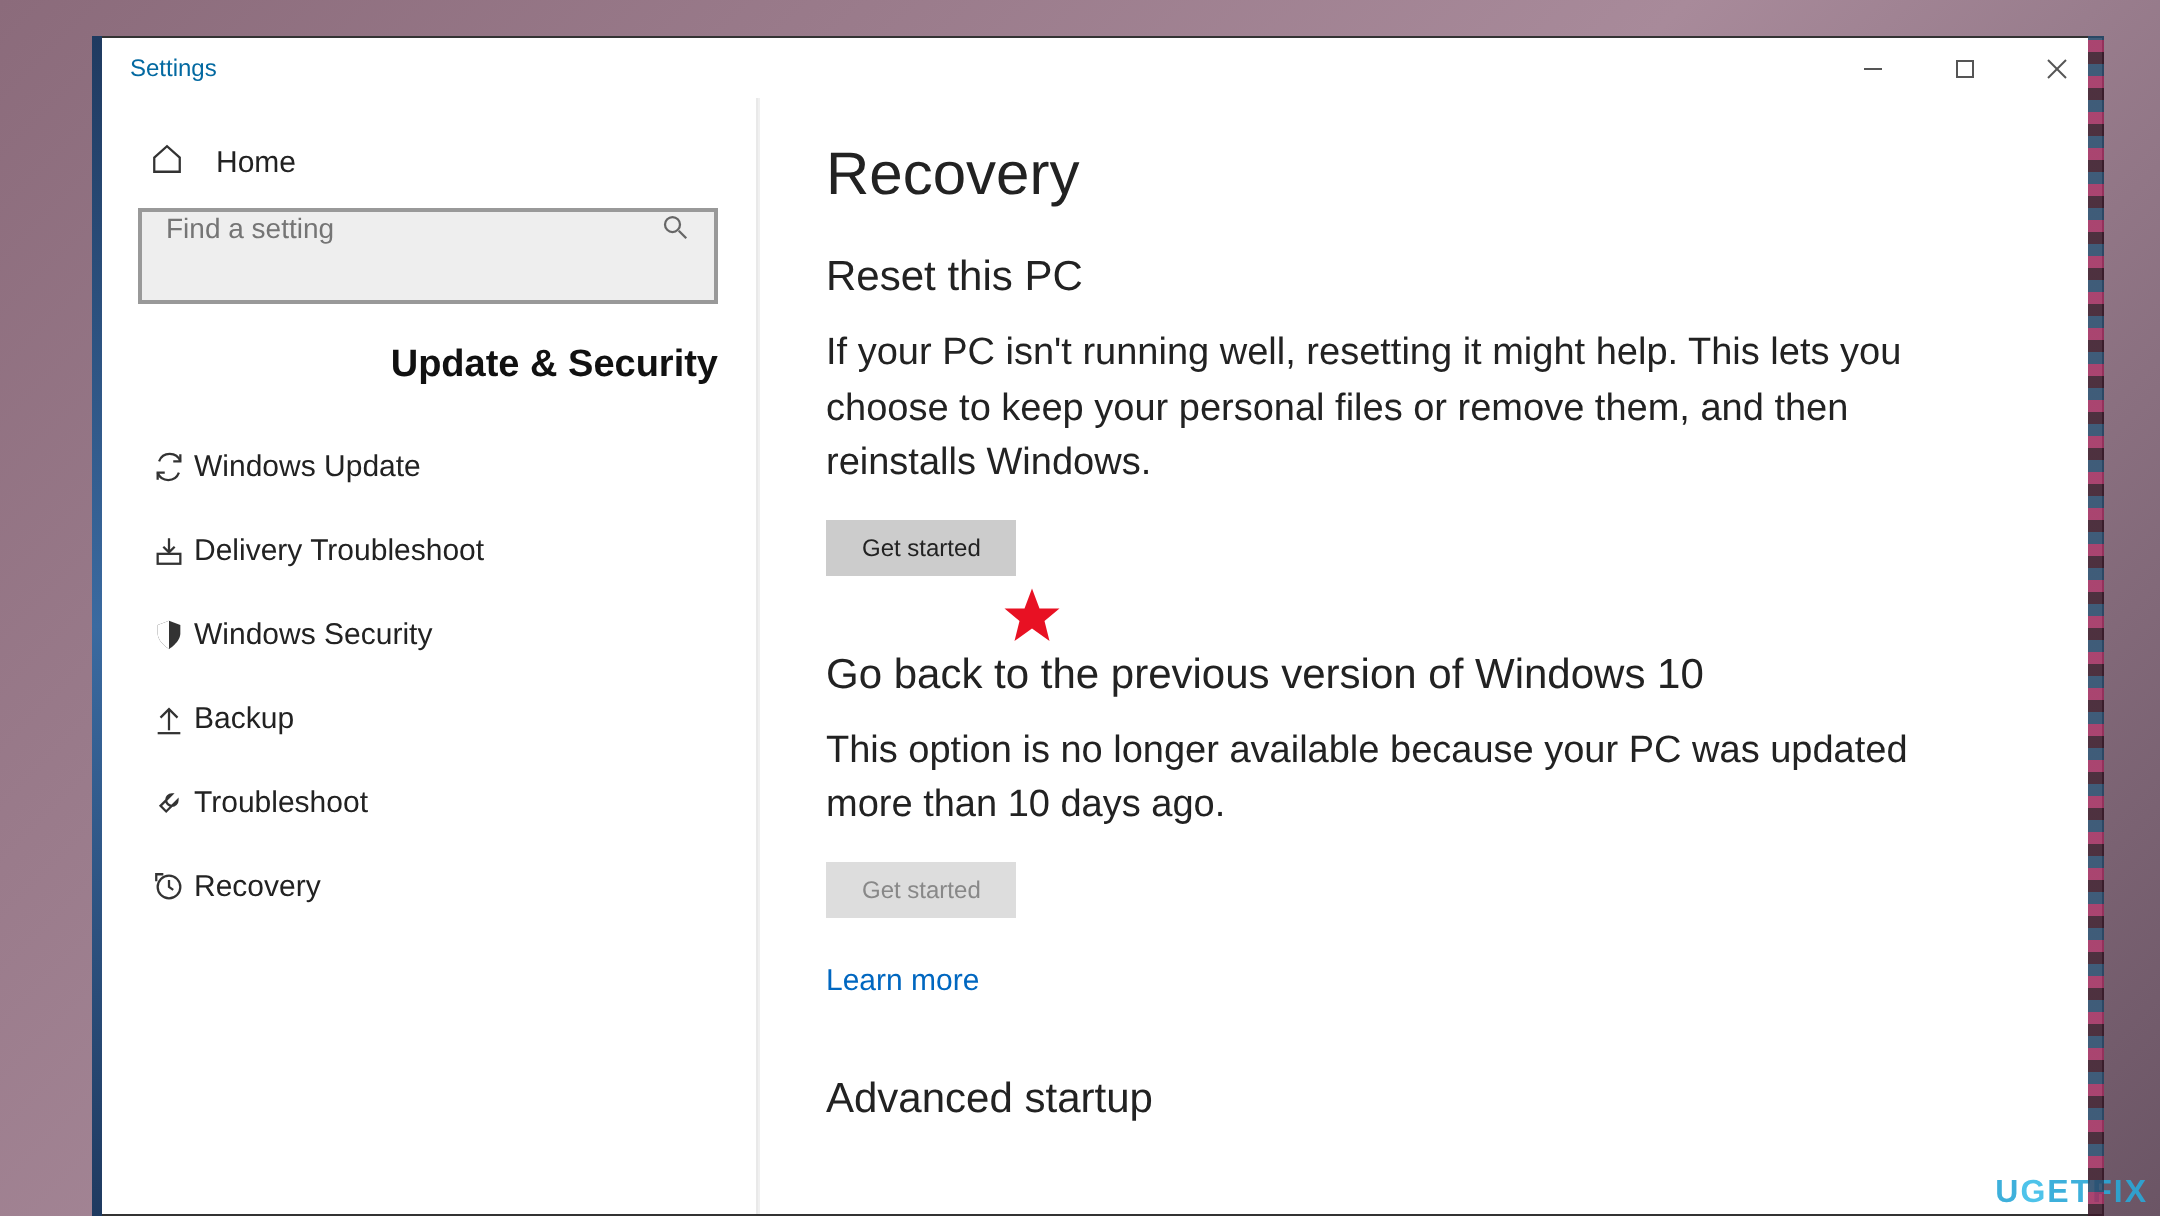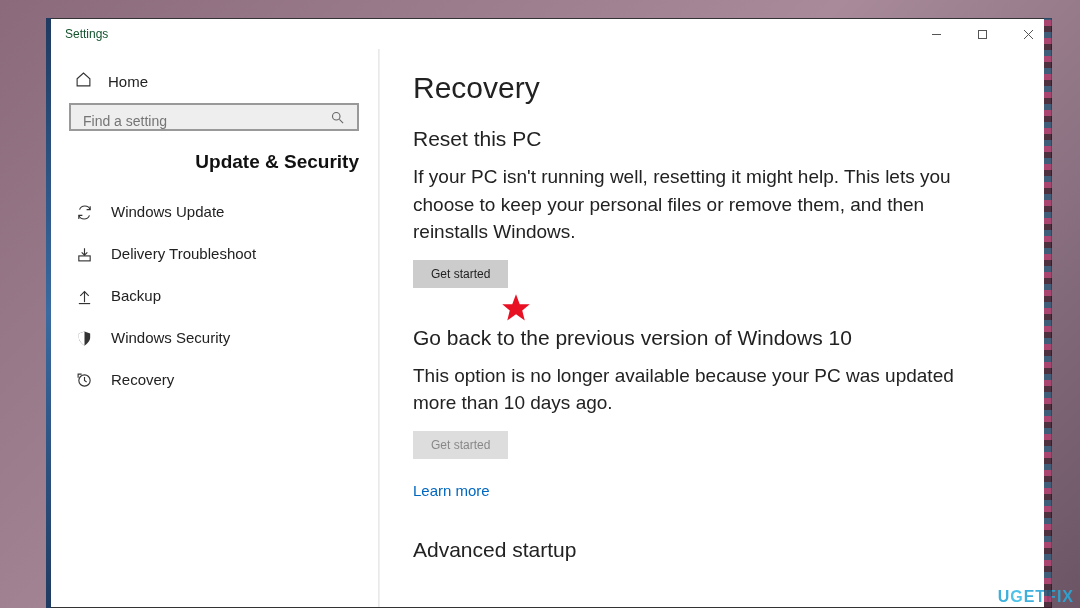--- a/index.html
+++ b/index.html
@@ -13,21 +13,21 @@
   .window {
     width: 1004px; height: 590px;
     background: #ffffff;
     border: 1px solid #333;
     display: flex; flex-direction: column;
     position: relative;
   }
   .titlebar {
     height: 30px; display: flex; align-items: center;
     padding: 0 0 0 16px;
-    font-size: 12px; color: #14532d;
+    font-size: 12px; color: #0369a1;
   }
   .titlebar .spacer { flex: 1; }
   .win-controls { display: flex; height: 30px; }
   .win-btn { width: 46px; display:flex; align-items:center; justify-content:center; color:#555; font-size:11px; }
   .win-btn svg { stroke:#555; }
   .body { flex:1; display:flex; overflow:hidden; }
   .sidebar {
     width: 330px; border-right: none; padding: 14px 0 0 0;
     display:flex; flex-direction:column;
     box-shadow: 1px 0 0 rgba(0,0,0,0.06);
@@ -35,32 +35,32 @@
   }
   .sidebar::after{
     content:""; position:absolute; right:0; top:0; bottom:0; width:1px; background:#e9e9e9;
   }
   .home-row {
     display:flex; align-items:center; gap:16px;
     padding: 8px 20px 12px 26px; font-size:15px; color:#222;
   }
   .search-wrap { padding: 0 20px 14px 20px; }
   .search {
-    width: 100%; height: 28px;
+    width: 100%; height: 48px;
     border: 2px solid #999; background:#eee;
-    display:flex; align-items:flex-end; padding:0 12px;
+    display:flex; align-items:flex-start; padding:0 12px;
     color:#666;
   }
   .search input {
     flex:1; border:none; background:transparent; font-size:14px; color:#444; outline:none;
   }
   .cat-title { padding: 6px 20px 18px 22px; font-weight:600; font-size:19px; color:#111;text-align:right; }
   .nav { display:flex; flex-direction:column; }
   .nav-item {
-    display:flex; gap:18px;
+    display:flex; align-items:center; gap:4px;
     padding: 12px 14px 12px 26px;
     font-size:15px; color:#222; cursor:pointer;
   }
   .nav-item .ico { width:18px; height:18px; display:flex; align-items:center; justify-content:center; color:#333; }
   .content { flex:1; padding: 22px 34px 0 34px; overflow:hidden; }
   h1.page-title { font-weight:400; font-size:30px; color:#222; margin-bottom:22px; }
   h2.section-title { font-weight:400; font-size:21px; color:#222; margin-bottom:12px; }
   p.section-text { font-size:19px; color:#222; line-height:1.45; margin-bottom:14px; max-width:560px; }
   .btn {
     display:inline-block; background:#ccc; border:none; padding:7px 18px;
@@ -161,36 +161,44 @@
           <span class="ico">
             <svg width="17" height="17" viewBox="0 0 24 24" fill="none" stroke="#333" stroke-width="1.6">
                 <rect x="4" y="14" width="16" height="7"></rect>
                 <path d="M12 3 V13 M8 9 L12 13 L16 9"></path>
               </svg>
           </span>
           <span>Delivery Troubleshoot</span>
         </div>
         <div class="nav-item">
           <span class="ico">
+            <svg width="17" height="17" viewBox="0 0 24 24" fill="#333" stroke="#333" stroke-width="0">
+                <path d="M12 2 L20 5 V11 C20 17 12 22 12 22 C12 22 4 17 4 11 V5 Z" fill="#333"></path>
+                <path d="M12 2 L12 22 C12 22 4 17 4 11 V5 Z" fill="#fff"></path>
+              </svg>
+          </span>
+          <span>Windows Security</span>
+        </div>
+        <div class="nav-item">
+          <span class="ico">
             <svg width="17" height="17" viewBox="0 0 24 24" fill="none" stroke="#333" stroke-width="1.6">
                 <line x1="12" y1="20" x2="12" y2="5"></line>
                 <polyline points="6,11 12,5 18,11"></polyline>
                 <line x1="4" y1="22" x2="20" y2="22"></line>
               </svg>
           </span>
           <span>Backup</span>
         </div>
         <div class="nav-item">
           <span class="ico">
-            <svg width="17" height="17" viewBox="0 0 24 24" fill="#333" stroke="#333" stroke-width="0">
-                <path d="M12 2 L20 5 V11 C20 17 12 22 12 22 C12 22 4 17 4 11 V5 Z" fill="#333"></path>
-                <path d="M12 2 L12 22 C12 22 4 17 4 11 V5 Z" fill="#fff"></path>
-              </svg>
-          </span>
-          <span>Windows Security</span>
+            <svg width="17" height="17" viewBox="0 0 24 24" fill="none" stroke="#333" stroke-width="1.6">
+                <path d="M14 6 A4 4 0 1 0 18 10 L10 18 L6 14 Z"></path>
+              </svg>
+          </span>
+          <span>Troubleshoot</span>
         </div>
         <div class="nav-item">
           <span class="ico">
             <svg width="17" height="17" viewBox="0 0 24 24" fill="none" stroke="#333" stroke-width="1.6">
                 <circle cx="12" cy="12" r="8"></circle>
                 <polyline points="12,7 12,12 15,14"></polyline>
                 <polyline points="3,8 3,3 8,3"></polyline>
               </svg>
           </span>
           <span>Recovery</span>

